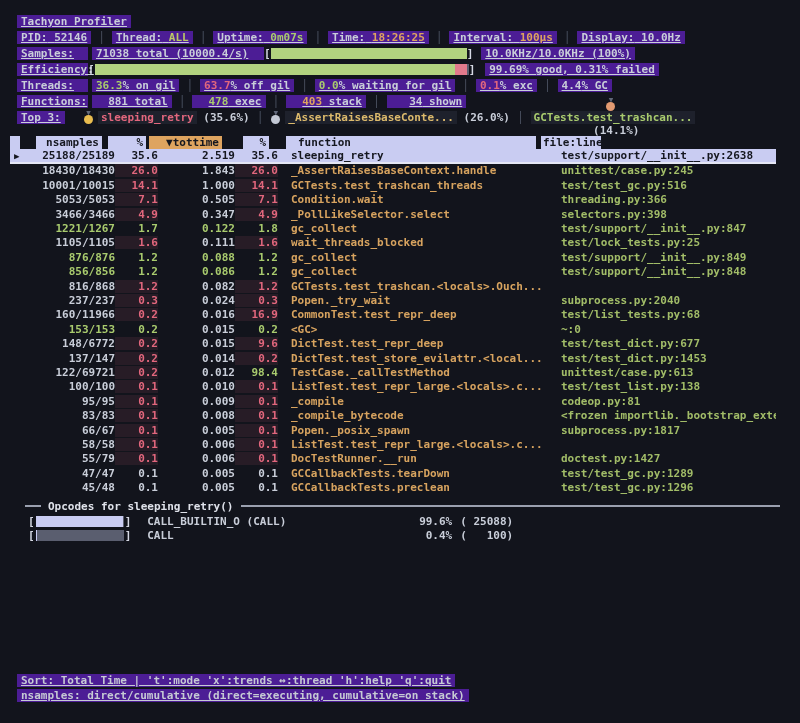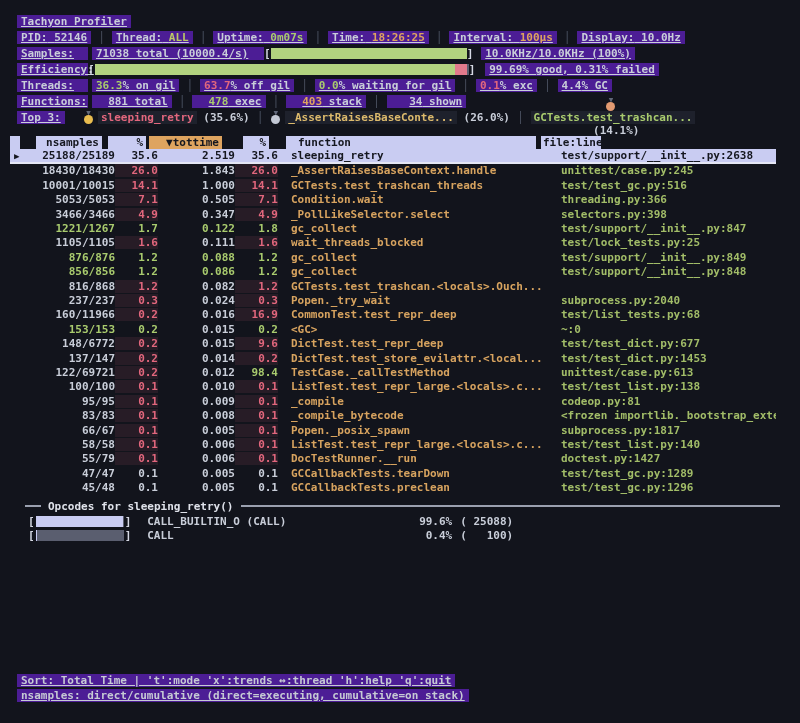--- a/index.html
+++ b/index.html
@@ -366,21 +366,20 @@
     <span class="c-fl">subprocess.py:1817</span>
   </div>
 
   <div class="trow">
     <span class="marker"></span>
     <span class="c-ns v-fg">58/58</span>
     <span class="c-p1 v-red">0.1</span>
     <span class="c-tt v-fg">0.006</span>
     <span class="c-p2 v-red">0.1</span>
     <span class="c-fn">ListTest.test_repr_large.&lt;locals&gt;.c...</span>
-    <span class="c-fl">test/test_list.py:140</span>
   </div>
 
   <div class="trow">
     <span class="marker"></span>
     <span class="c-ns v-fg">55/79</span>
     <span class="c-p1 v-red">0.1</span>
     <span class="c-tt v-fg">0.006</span>
     <span class="c-p2 v-red">0.1</span>
     <span class="c-fn">DocTestRunner.__run</span>
     <span class="c-fl">doctest.py:1427</span>

